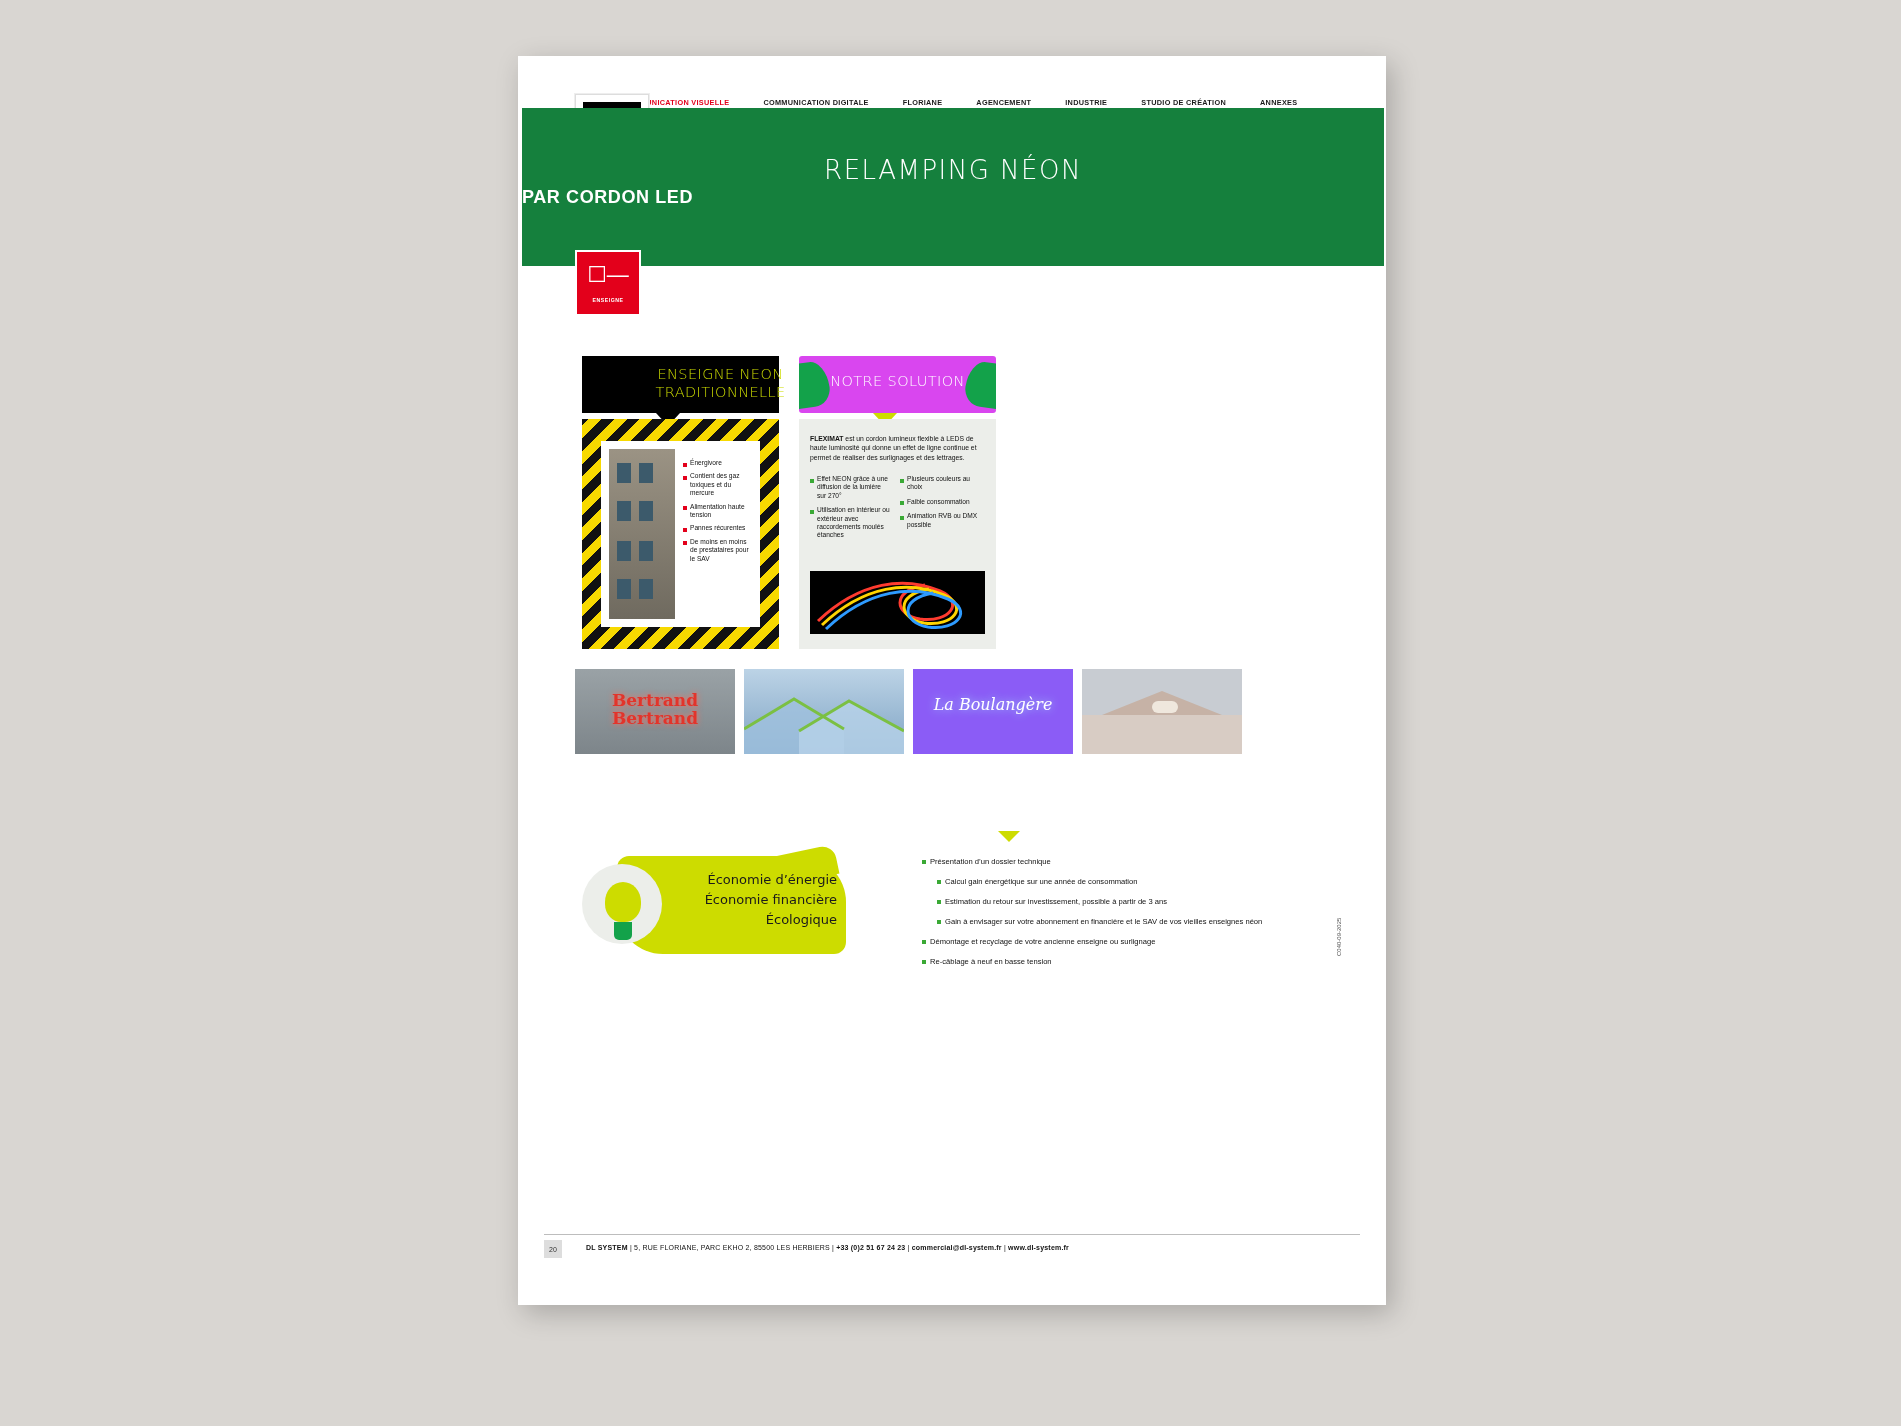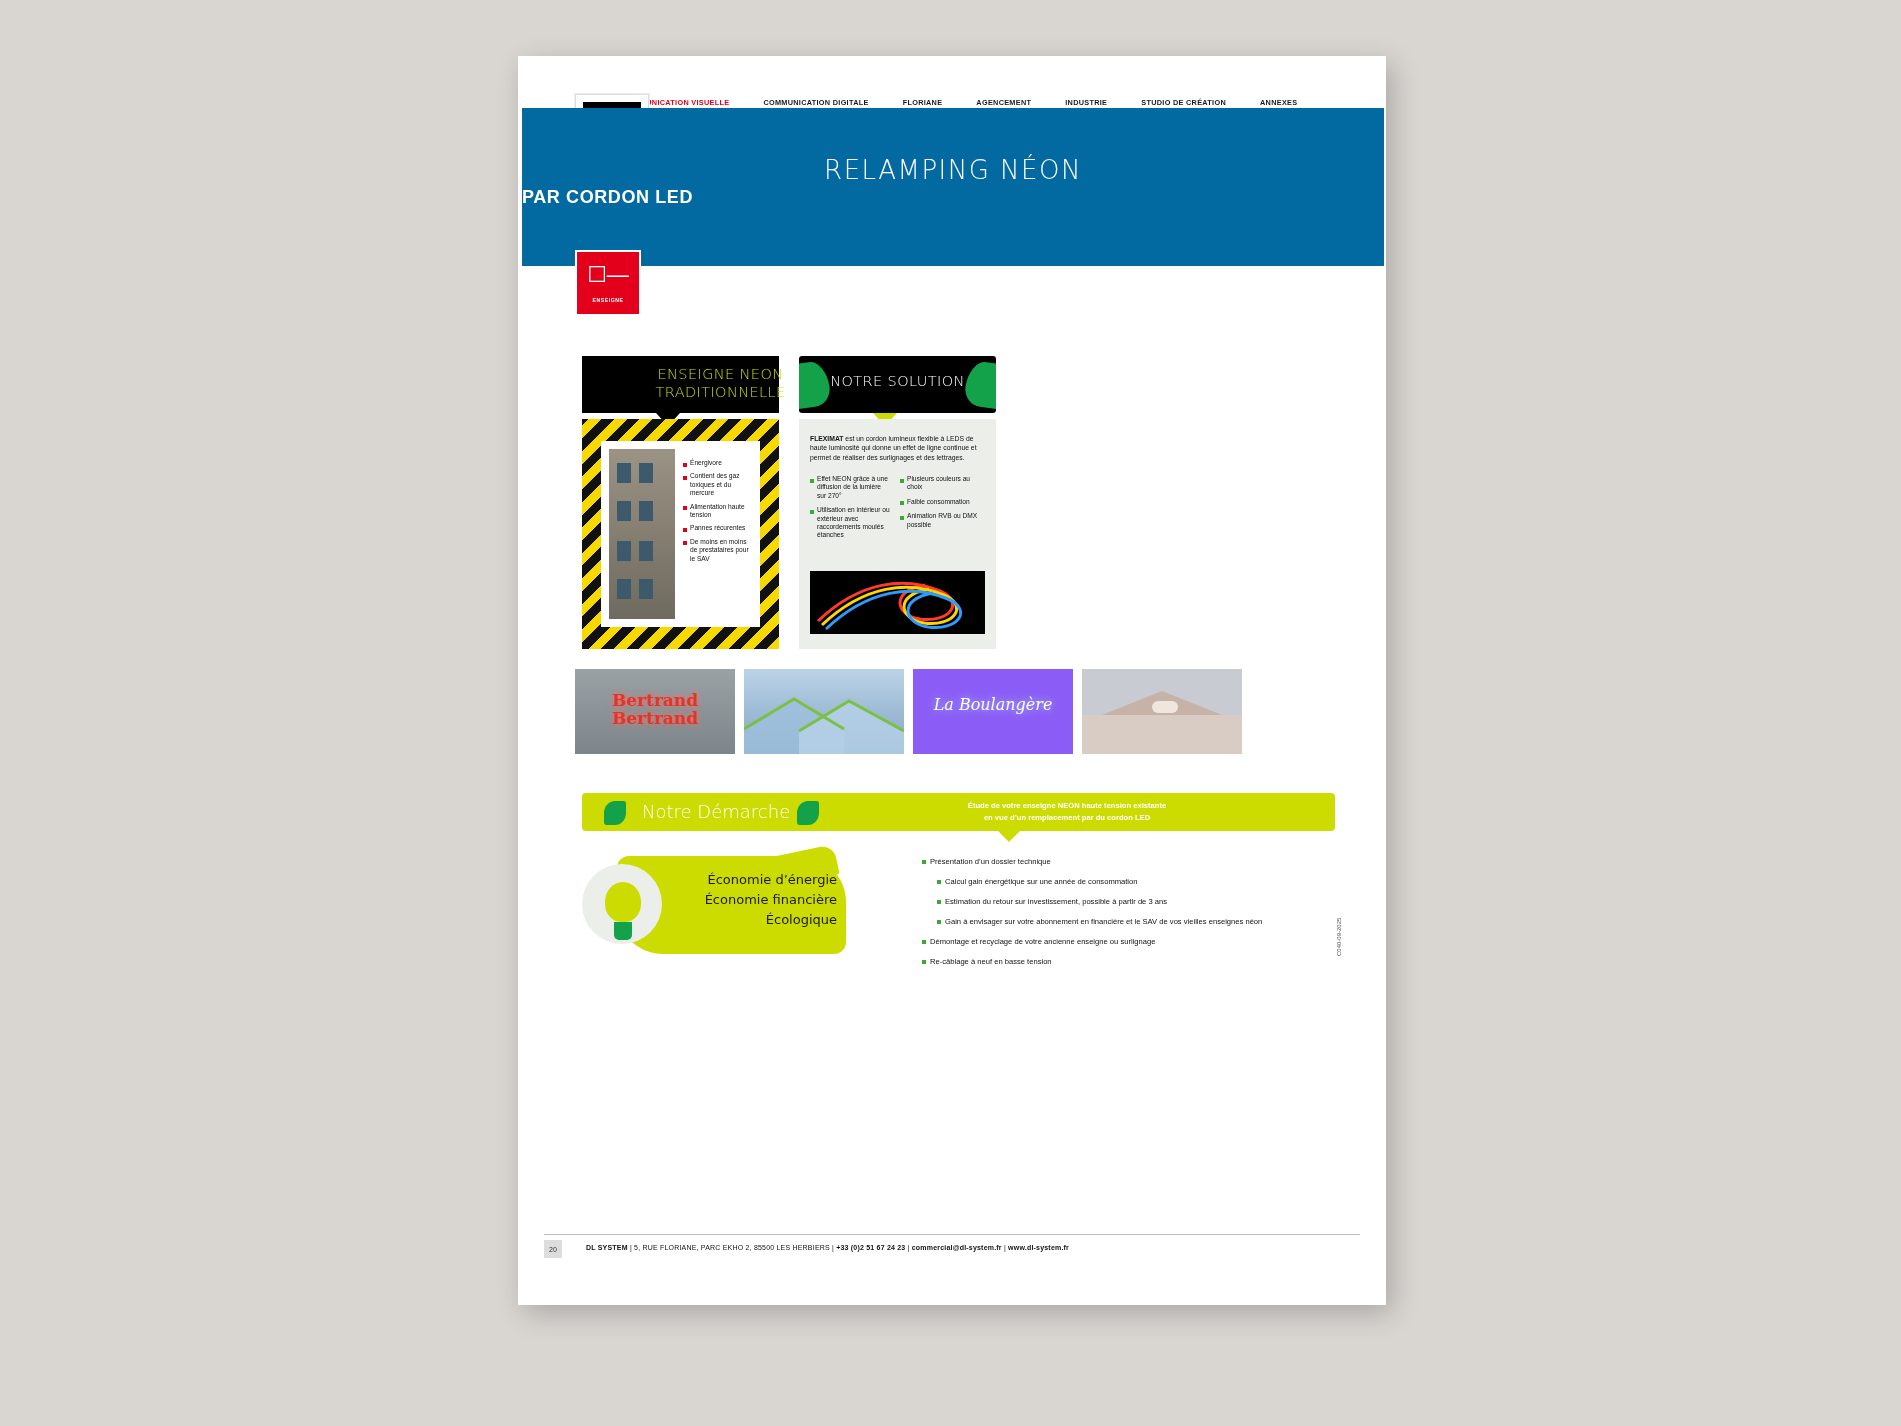--- a/index.html
+++ b/index.html
@@ -12,21 +12,21 @@
   .nav-item{font-size:7.3px;letter-spacing:.3px;font-weight:bold;color:#1a1a1a;white-space:nowrap;padding:0 17px;}
   .nav-item.active{color:#e3001b;}
 
   
   .logo{position:absolute;left:57px;top:38px;width:72px;height:72px;background:#fff;border:1px solid #ddd;box-shadow:0 0 0 1px #eee;}
   .logo-inner{position:absolute;left:7px;top:7px;width:58px;height:58px;background:#000;}
   .logo-dl{position:absolute;left:0;top:10px;width:58px;text-align:center;color:#fff;font-size:25px;font-weight:bold;letter-spacing:-1px;line-height:1;}
   .logo-sys{position:absolute;left:0;top:39px;width:58px;text-align:center;color:#fff;font-size:7px;font-weight:bold;letter-spacing:1px;}
 
   
-  .banner{position:absolute;left:4px;top:52px;width:862px;height:158px;background:#0369a1;}
+  .banner{position:absolute;left:4px;top:52px;width:862px;height:158px;background:#15803d;}
   .banner-t1{position:absolute;left:0;top:47px;width:862px;text-align:center;color:#fff;font-size:26px;letter-spacing:1.5px;font-family:"DejaVu Sans",sans-serif;font-weight:300;}
   .banner-t2{position:absolute;left:0;top:79px;width:862px;text-align:left;color:#fff;font-size:18px;font-weight:bold;letter-spacing:.6px;}
 
   
   .tab{position:absolute;left:57px;top:194px;width:62px;height:62px;background:#e3001b;border:2px solid #fff;}
   .tab-ic{position:absolute;left:0;top:12px;width:62px;text-align:center;color:#fff;font-size:22px;line-height:1;}
   .tab-lb{position:absolute;left:0;top:45px;width:62px;text-align:center;color:#fff;font-size:5.2px;font-weight:bold;letter-spacing:.5px;}
 
   
   .card-l{position:absolute;left:64px;top:300px;width:197px;}
@@ -38,21 +38,21 @@
   .hazard-in{position:absolute;left:19px;top:22px;width:159px;height:186px;background:#fff;}
   .photo-b{position:absolute;left:8px;top:8px;width:66px;height:170px;background:linear-gradient(#9b9384,#6f6a5f);overflow:hidden;}
   .w{position:absolute;background:#3c5a6b;}
   .bullets{position:absolute;left:82px;top:18px;width:70px;}
   .b-row{display:flex;margin-bottom:5px;}
   .b-sq{width:4px;height:4px;background:#e3001b;flex:0 0 4px;margin-top:3.5px;margin-right:3px;}
   .b-tx{font-size:6.6px;line-height:8.4px;color:#111;}
 
   
   .card-r{position:absolute;left:281px;top:300px;width:197px;}
-  .hd-green{position:relative;width:197px;height:57px;background:#000000;border-radius:3px;overflow:hidden;}
+  .hd-green{position:relative;width:197px;height:57px;background:#d946ef;border-radius:3px;overflow:hidden;}
   .hd-green .t{position:absolute;left:0;top:17px;width:197px;text-align:center;color:#fff;font-size:14.5px;font-family:"DejaVu Sans",sans-serif;font-weight:300;letter-spacing:.4px;}
   .leafL{position:absolute;left:-4px;top:6px;width:34px;height:45px;background:#13a24a;border-radius:0 50% 50% 0/0 60% 40% 0;transform:rotate(-8deg);}
   .leafR{position:absolute;right:-4px;top:6px;width:34px;height:45px;background:#13a24a;border-radius:50% 0 0 50%/60% 0 0 40%;transform:rotate(8deg);}
   .arrow-green{position:absolute;left:74px;top:57px;width:0;height:0;border-left:12px solid transparent;border-right:12px solid transparent;border-top:13px solid #cddc00;}
   .body-r{position:absolute;left:281px;top:363px;width:197px;height:230px;background:#eceeea;}
   .p-txt{position:absolute;left:11px;top:15px;width:175px;font-size:6.8px;line-height:9.3px;color:#111;}
   .cols{position:absolute;left:11px;top:56px;width:180px;display:flex;gap:10px;}
   .col{width:80px;}
   .g-row{display:flex;margin-bottom:6px;}
   .g-sq{width:4px;height:4px;background:#3aa935;flex:0 0 4px;margin-top:3.5px;margin-right:3px;}
@@ -247,29 +247,20 @@
     </div>
     <div class="sh s4">
       <svg width="160" height="85" viewBox="0 0 160 85">
         <rect x="0" y="46" width="160" height="39" fill="#d8ccc4"></rect>
         <polygon points="20,46 80,22 140,46" fill="#c6b2a6"></polygon>
         <rect x="70" y="32" width="26" height="12" rx="6" fill="#efe7dd"></rect>
       </svg>
     </div>
   </div>
 
-  <div class="dem">
-    <div class="dmL"></div>
-    <div class="dem-t">Notre Démarche</div>
-    <div class="dmR"></div>
-    <div class="dem-r">
-      <span>Étude de votre enseigne NEON haute tension existante</span><br>
-      <span>en vue d’un remplacement par du cordon LED</span>
-    </div>
-  </div>
   <div class="dem-arrow"></div>
 
   <div class="bulb-blk">
     <div class="bulb-tail"></div>
     <div class="bulb-shape"></div>
     <div class="bulb-circle">
       <div class="bulb-glass"></div>
       <div class="bulb-base"></div>
     </div>
     <div class="bulb-txt">

